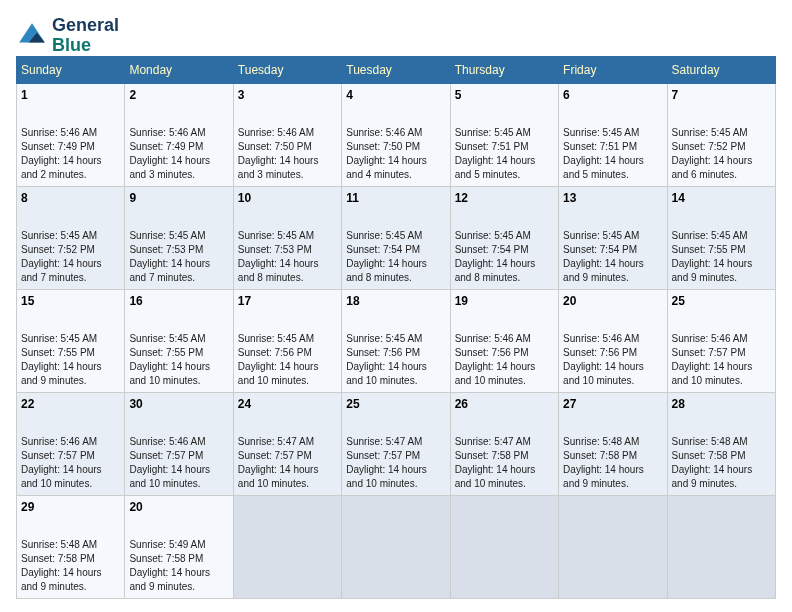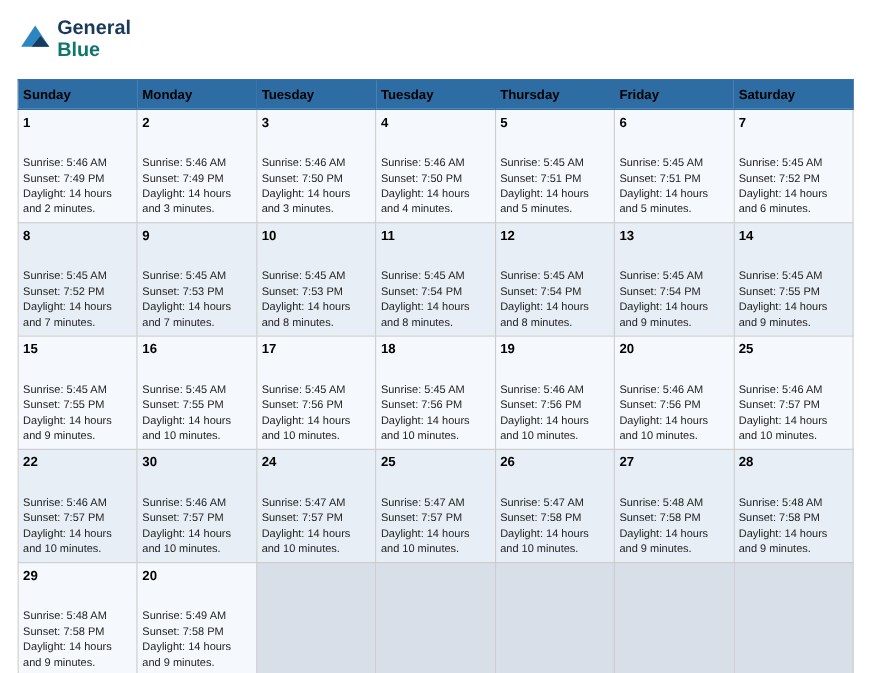--- a/index.html
+++ b/index.html
@@ -7,21 +7,21 @@
       font-family: Arial, sans-serif;
       background: #fff;
       width: 792px;
       min-height: 612px;
       padding: 16px;
     }
     .header {
       display: flex;
       justify-content: space-between;
       align-items: flex-start;
-      margin-bottom: 16px;
+      margin-bottom: 0;
     }
     .logo {
       display: flex;
       align-items: center;
       gap: 4px;
     }
     .logo-text {
       font-size: 18px;
       font-weight: bold;
       color: #1a3a5c;
@@ -46,25 +46,25 @@
       font-size: 14px;
       color: #444;
     }
     table {
       width: 100%;
       border-collapse: collapse;
       font-size: 10.5px;
     }
     thead tr th {
       background-color: #2e6da4;
-      color: #000000;
+      color: #fef9c3;
       padding: 6px 4px;
       text-align: left;
       font-size: 12px;
-      font-weight: bold;
+      font-weight: normal;
       border: 1px solid #2e6da4;
       margin-left: 38px;
     }
     tbody tr td {
       vertical-align: top;
       padding: 4px 4px;
       border: 1px solid #ccc;
       width: 14.28%;
       min-height: 70px;
     }

